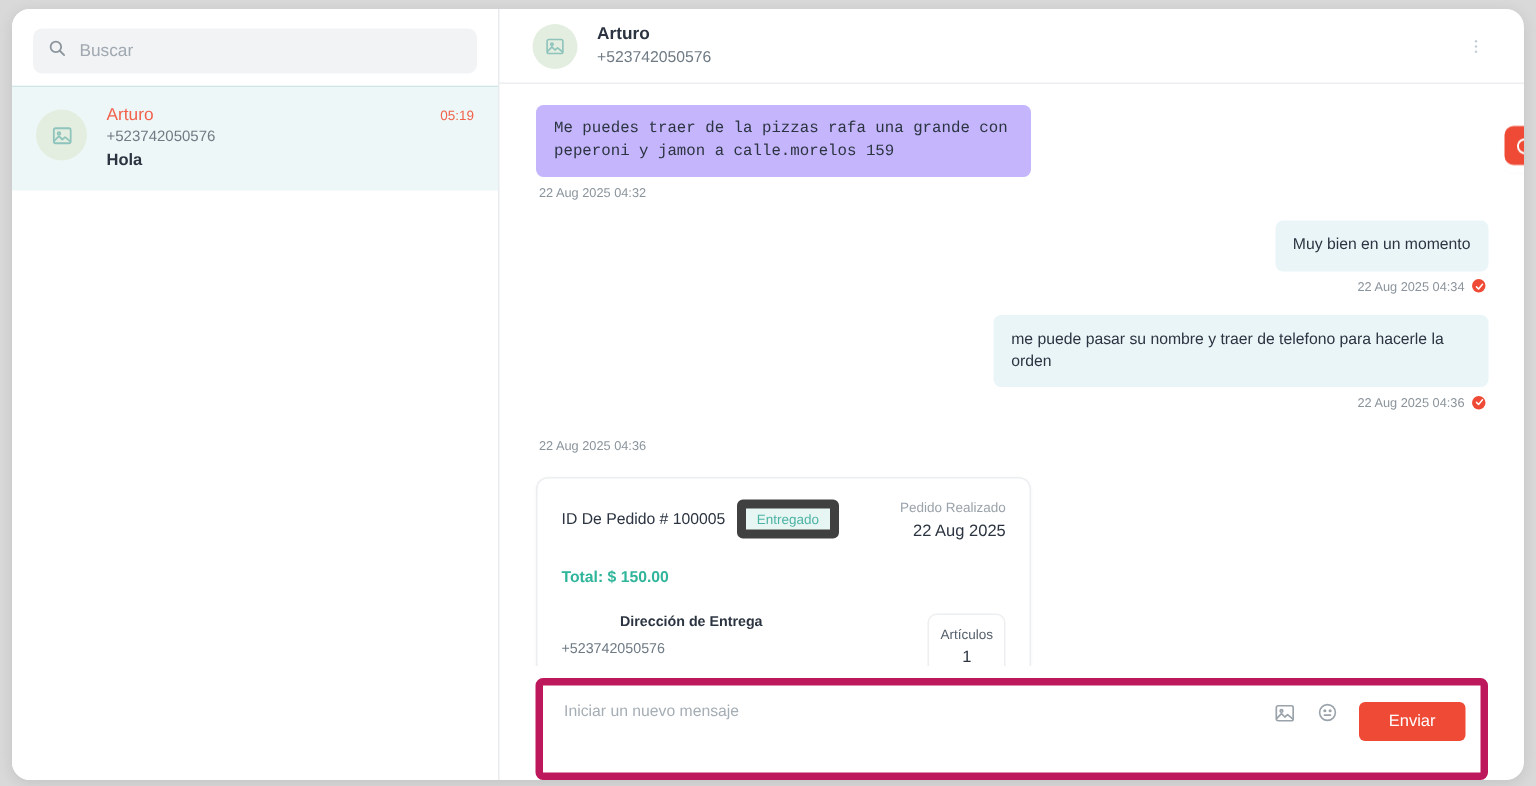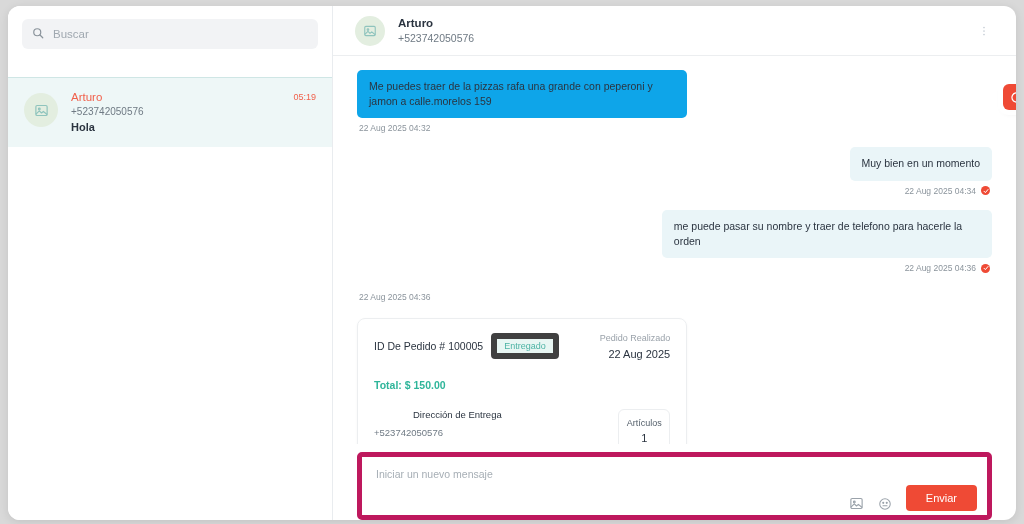--- a/index.html
+++ b/index.html
@@ -30,21 +30,21 @@
     width: 325px;
     height: 100%;
     background: #ffffff;
     border-right: 1px solid #e9ecef;
     display: flex;
     flex-direction: column;
     flex: 0 0 325px;
   }
 
   #search-wrap {
-    padding: 13px 14px 28px 14px;
+    padding: 13px 14px 8px 14px;
   }
 
   #search-box {
     height: 30px;
     background: #f2f3f5;
     border-radius: 6px;
     display: flex;
     align-items: center;
     padding: 0 10px;
     gap: 9px;
@@ -175,21 +175,21 @@
   .msg-row.outbound { align-items: flex-end; }
 
   .bubble {
     max-width: 52%;
     padding: 9px 12px;
     border-radius: 5px;
     font-size: 10.5px;
     line-height: 1.45;
     color: #2b3440;
   }
-  .inbound .bubble { background: #0ea5e9; }
+  .inbound .bubble { background: #c4b5fd; font-family: Liberation Mono, monospace; }
   .outbound .bubble { background: #eaf5f8; }
 
   .meta {
     font-size: 8.5px;
     color: #8b949c;
     margin: 5px 2px 8px 2px;
     display: flex;
     align-items: center;
     gap: 5px;
   }
@@ -255,21 +255,21 @@
 
   .oc-bottom {
     display: flex;
     justify-content: space-between;
     gap: 14px;
     margin-top: 18px;
   }
   .oc-addr { flex: 1; min-width: 0; }
   .oc-atitle {
     font-size: 9.5px;
-    font-weight: 400;
+    font-weight: 700;
     color: #2b3440;
     margin-bottom: 7px;
     padding-left: 39px;
   }
   .oc-aphone {
     font-size: 9.5px;
     color: #6f7a84;
     margin-bottom: 7px;
   }
   .oc-items {
@@ -301,23 +301,23 @@
     height: 26px;
     font-family: "Liberation Sans", sans-serif;
     font-size: 10.5px;
     color: #55606b;
     background: transparent;
   }
   #composer-input::placeholder { color: #a6aeb5; }
   #composer-actions {
     position: absolute;
     right: 10px;
-    bottom: 4px;
-    display: flex;
-    align-items: flex-end;
+    bottom: 21px;
+    display: flex;
+    align-items: flex-start;
     gap: 14px;
   }
   .icon-btn { cursor: pointer; display: flex; align-items: center; }
   #send-button {
     background: #ef4a35;
     color: #fff;
     border: none;
     border-radius: 4px;
     font-family: "Liberation Sans", sans-serif;
     font-size: 11px;

